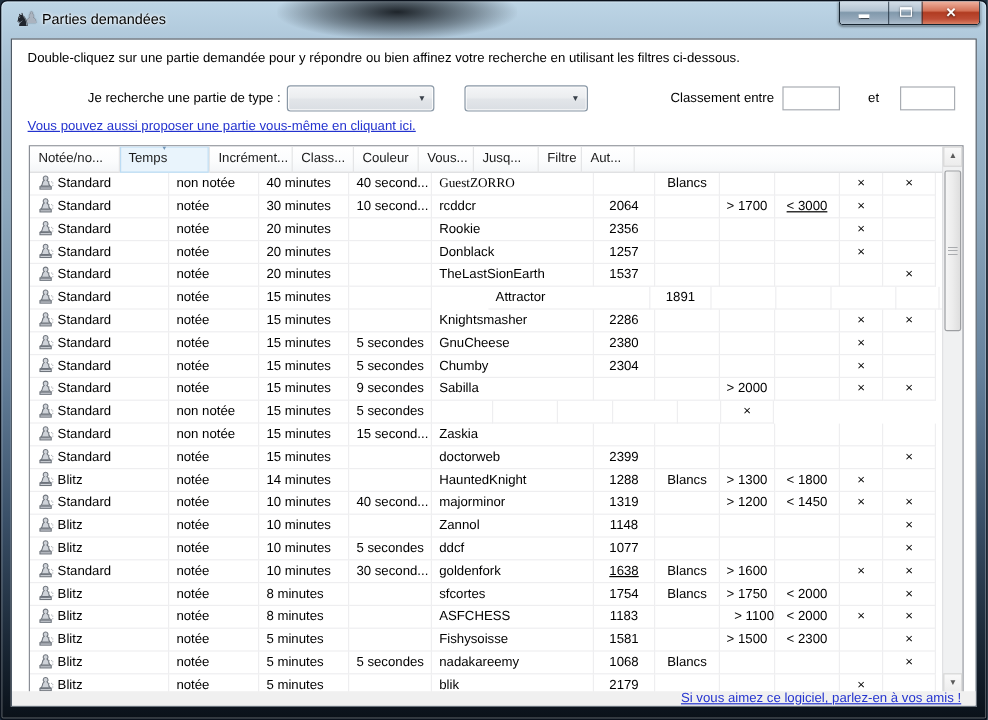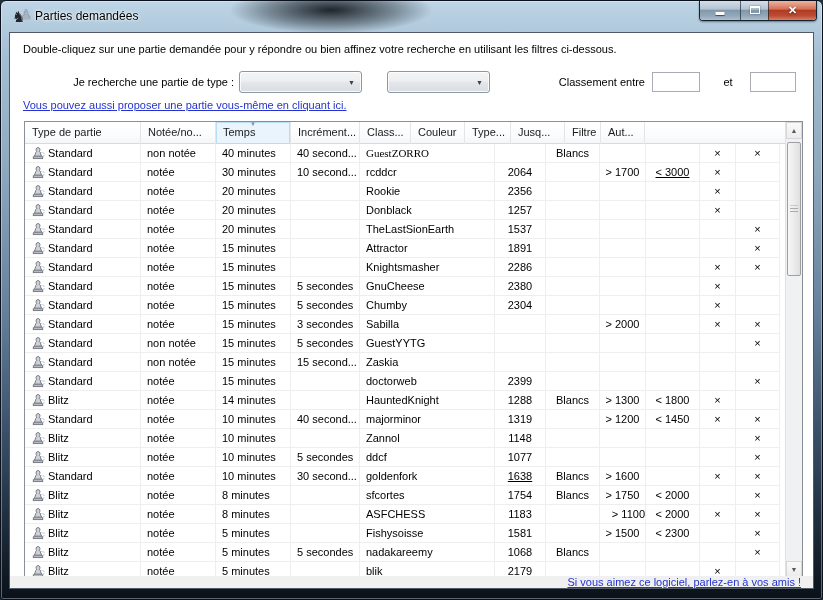--- a/index.html
+++ b/index.html
@@ -129,27 +129,26 @@
     </div>
     <div class="rating-label">Classement entre</div>
     <input class="textbox tb-min" value="" style="">
     <div class="and-label">et</div>
     <input class="textbox tb-max" value="" style="">
 
     <a class="link propose-link">Vous pouvez aussi proposer une partie vous-même en cliquant ici.</a>
 
     <div class="table">
       <div class="thead">
-          <div class="hcell" style="width: 116px;"><span>Type de partie</span></div>
           <div class="hcell" style="width: 75px;"><span>Notée/no...</span></div>
           <div class="hcell sorted" style="width: 75px;"><span>Temps</span><span class="sortarrow">▼</span></div>
           <div class="hcell" style="width: 69px;"><span>Incrément...</span></div>
           <div class="hcell" style="width: 51px;"><span>Class...</span></div>
           <div class="hcell" style="width: 54px;"><span>Couleur</span></div>
-          <div class="hcell" style="width: 46px;"><span>Type...</span></div>
+          <div class="hcell" style="width: 46px;"><span>Vous...</span></div>
           <div class="hcell" style="width: 54px;"><span>Jusq...</span></div>
           <div class="hcell" style="width: 36px;"><span>Filtre</span></div>
           <div class="hcell" style="width: 44px;"><span>Aut...</span></div>
           <div class="hcell hfill"></div>
         </div>
       <div class="tbody">
           <div class="trow">
             <div class="tcell" style="width: 116px;"><span class="rowicon"><svg width="14" height="14" viewBox="0 0 14 14">
                   <path d="M7 1.6a2 2 0 0 0-1.2 3.6C4.9 5.8 4.4 6.8 4.3 8c-.1.9-.6 1.6-1.3 2.1h8c-.7-.5-1.2-1.2-1.3-2.1-.1-1.2-.6-2.2-1.5-2.8A2 2 0 0 0 7 1.6z" fill="#cfd3d9" stroke="#6e747c" stroke-width="0.9"></path>
                   <rect x="2.3" y="10.8" width="9.4" height="1.8" fill="#cfd3d9" stroke="#6e747c" stroke-width="0.9"></rect>
@@ -236,21 +235,21 @@
           </div>
           <div class="trow">
             <div class="tcell" style="width: 116px;"><span class="rowicon"><svg width="14" height="14" viewBox="0 0 14 14">
                   <path d="M7 1.6a2 2 0 0 0-1.2 3.6C4.9 5.8 4.4 6.8 4.3 8c-.1.9-.6 1.6-1.3 2.1h8c-.7-.5-1.2-1.2-1.3-2.1-.1-1.2-.6-2.2-1.5-2.8A2 2 0 0 0 7 1.6z" fill="#cfd3d9" stroke="#6e747c" stroke-width="0.9"></path>
                   <rect x="2.3" y="10.8" width="9.4" height="1.8" fill="#cfd3d9" stroke="#6e747c" stroke-width="0.9"></rect>
                   <rect x="9.5" y="6.5" width="3.5" height="4" fill="none" stroke="#8d9299" stroke-width="0.6" stroke-dasharray="1 1"></rect>
                 </svg></span><span>Standard</span></div>
             <div class="tcell" style="width: 75px;">notée</div>
             <div class="tcell" style="width: 75px;">15 minutes</div>
             <div class="tcell" style="width: 69px;"></div>
-            <div class="tcell" style="width: 135px;">Attractor</div>
+            <div class="tcell" style="width: 135px; margin-left: 47px;">Attractor</div>
             <div class="tcell center" style="width: 51px;">1891</div>
             <div class="tcell center" style="width: 54px;"></div>
             <div class="tcell center" style="width: 46px;"></div>
             <div class="tcell center" style="width: 54px;"></div>
             <div class="tcell center" style="width: 36px;"></div>
             <div class="tcell center" style="width: 44px;">×</div>
           </div>
           <div class="trow">
             <div class="tcell" style="width: 116px;"><span class="rowicon"><svg width="14" height="14" viewBox="0 0 14 14">
                   <path d="M7 1.6a2 2 0 0 0-1.2 3.6C4.9 5.8 4.4 6.8 4.3 8c-.1.9-.6 1.6-1.3 2.1h8c-.7-.5-1.2-1.2-1.3-2.1-.1-1.2-.6-2.2-1.5-2.8A2 2 0 0 0 7 1.6z" fill="#cfd3d9" stroke="#6e747c" stroke-width="0.9"></path>
@@ -303,39 +302,38 @@
             <div class="tcell center" style="width: 44px;"></div>
           </div>
           <div class="trow">
             <div class="tcell" style="width: 116px;"><span class="rowicon"><svg width="14" height="14" viewBox="0 0 14 14">
                   <path d="M7 1.6a2 2 0 0 0-1.2 3.6C4.9 5.8 4.4 6.8 4.3 8c-.1.9-.6 1.6-1.3 2.1h8c-.7-.5-1.2-1.2-1.3-2.1-.1-1.2-.6-2.2-1.5-2.8A2 2 0 0 0 7 1.6z" fill="#cfd3d9" stroke="#6e747c" stroke-width="0.9"></path>
                   <rect x="2.3" y="10.8" width="9.4" height="1.8" fill="#cfd3d9" stroke="#6e747c" stroke-width="0.9"></rect>
                   <rect x="9.5" y="6.5" width="3.5" height="4" fill="none" stroke="#8d9299" stroke-width="0.6" stroke-dasharray="1 1"></rect>
                 </svg></span><span>Standard</span></div>
             <div class="tcell" style="width: 75px;">notée</div>
             <div class="tcell" style="width: 75px;">15 minutes</div>
-            <div class="tcell" style="width: 69px;">3 secondes</div>
+            <div class="tcell" style="width: 69px;">9 secondes</div>
             <div class="tcell" style="width: 135px;">Sabilla</div>
             <div class="tcell center" style="width: 51px;"></div>
             <div class="tcell center" style="width: 54px;"></div>
             <div class="tcell center" style="width: 46px;">&gt; 2000</div>
             <div class="tcell center" style="width: 54px;"></div>
             <div class="tcell center" style="width: 36px;">×</div>
             <div class="tcell center" style="width: 44px;">×</div>
           </div>
           <div class="trow">
             <div class="tcell" style="width: 116px;"><span class="rowicon"><svg width="14" height="14" viewBox="0 0 14 14">
                   <path d="M7 1.6a2 2 0 0 0-1.2 3.6C4.9 5.8 4.4 6.8 4.3 8c-.1.9-.6 1.6-1.3 2.1h8c-.7-.5-1.2-1.2-1.3-2.1-.1-1.2-.6-2.2-1.5-2.8A2 2 0 0 0 7 1.6z" fill="#cfd3d9" stroke="#6e747c" stroke-width="0.9"></path>
                   <rect x="2.3" y="10.8" width="9.4" height="1.8" fill="#cfd3d9" stroke="#6e747c" stroke-width="0.9"></rect>
                   <rect x="9.5" y="6.5" width="3.5" height="4" fill="none" stroke="#8d9299" stroke-width="0.6" stroke-dasharray="1 1"></rect>
                 </svg></span><span>Standard</span></div>
             <div class="tcell" style="width: 75px;">non notée</div>
             <div class="tcell" style="width: 75px;">15 minutes</div>
             <div class="tcell" style="width: 69px;">5 secondes</div>
-            <div class="tcell" style="width: 135px;">GuestYYTG</div>
             <div class="tcell center" style="width: 51px;"></div>
             <div class="tcell center" style="width: 54px;"></div>
             <div class="tcell center" style="width: 46px;"></div>
             <div class="tcell center" style="width: 54px;"></div>
             <div class="tcell center" style="width: 36px;"></div>
             <div class="tcell center" style="width: 44px;">×</div>
           </div>
           <div class="trow">
             <div class="tcell" style="width: 116px;"><span class="rowicon"><svg width="14" height="14" viewBox="0 0 14 14">
                   <path d="M7 1.6a2 2 0 0 0-1.2 3.6C4.9 5.8 4.4 6.8 4.3 8c-.1.9-.6 1.6-1.3 2.1h8c-.7-.5-1.2-1.2-1.3-2.1-.1-1.2-.6-2.2-1.5-2.8A2 2 0 0 0 7 1.6z" fill="#cfd3d9" stroke="#6e747c" stroke-width="0.9"></path>

